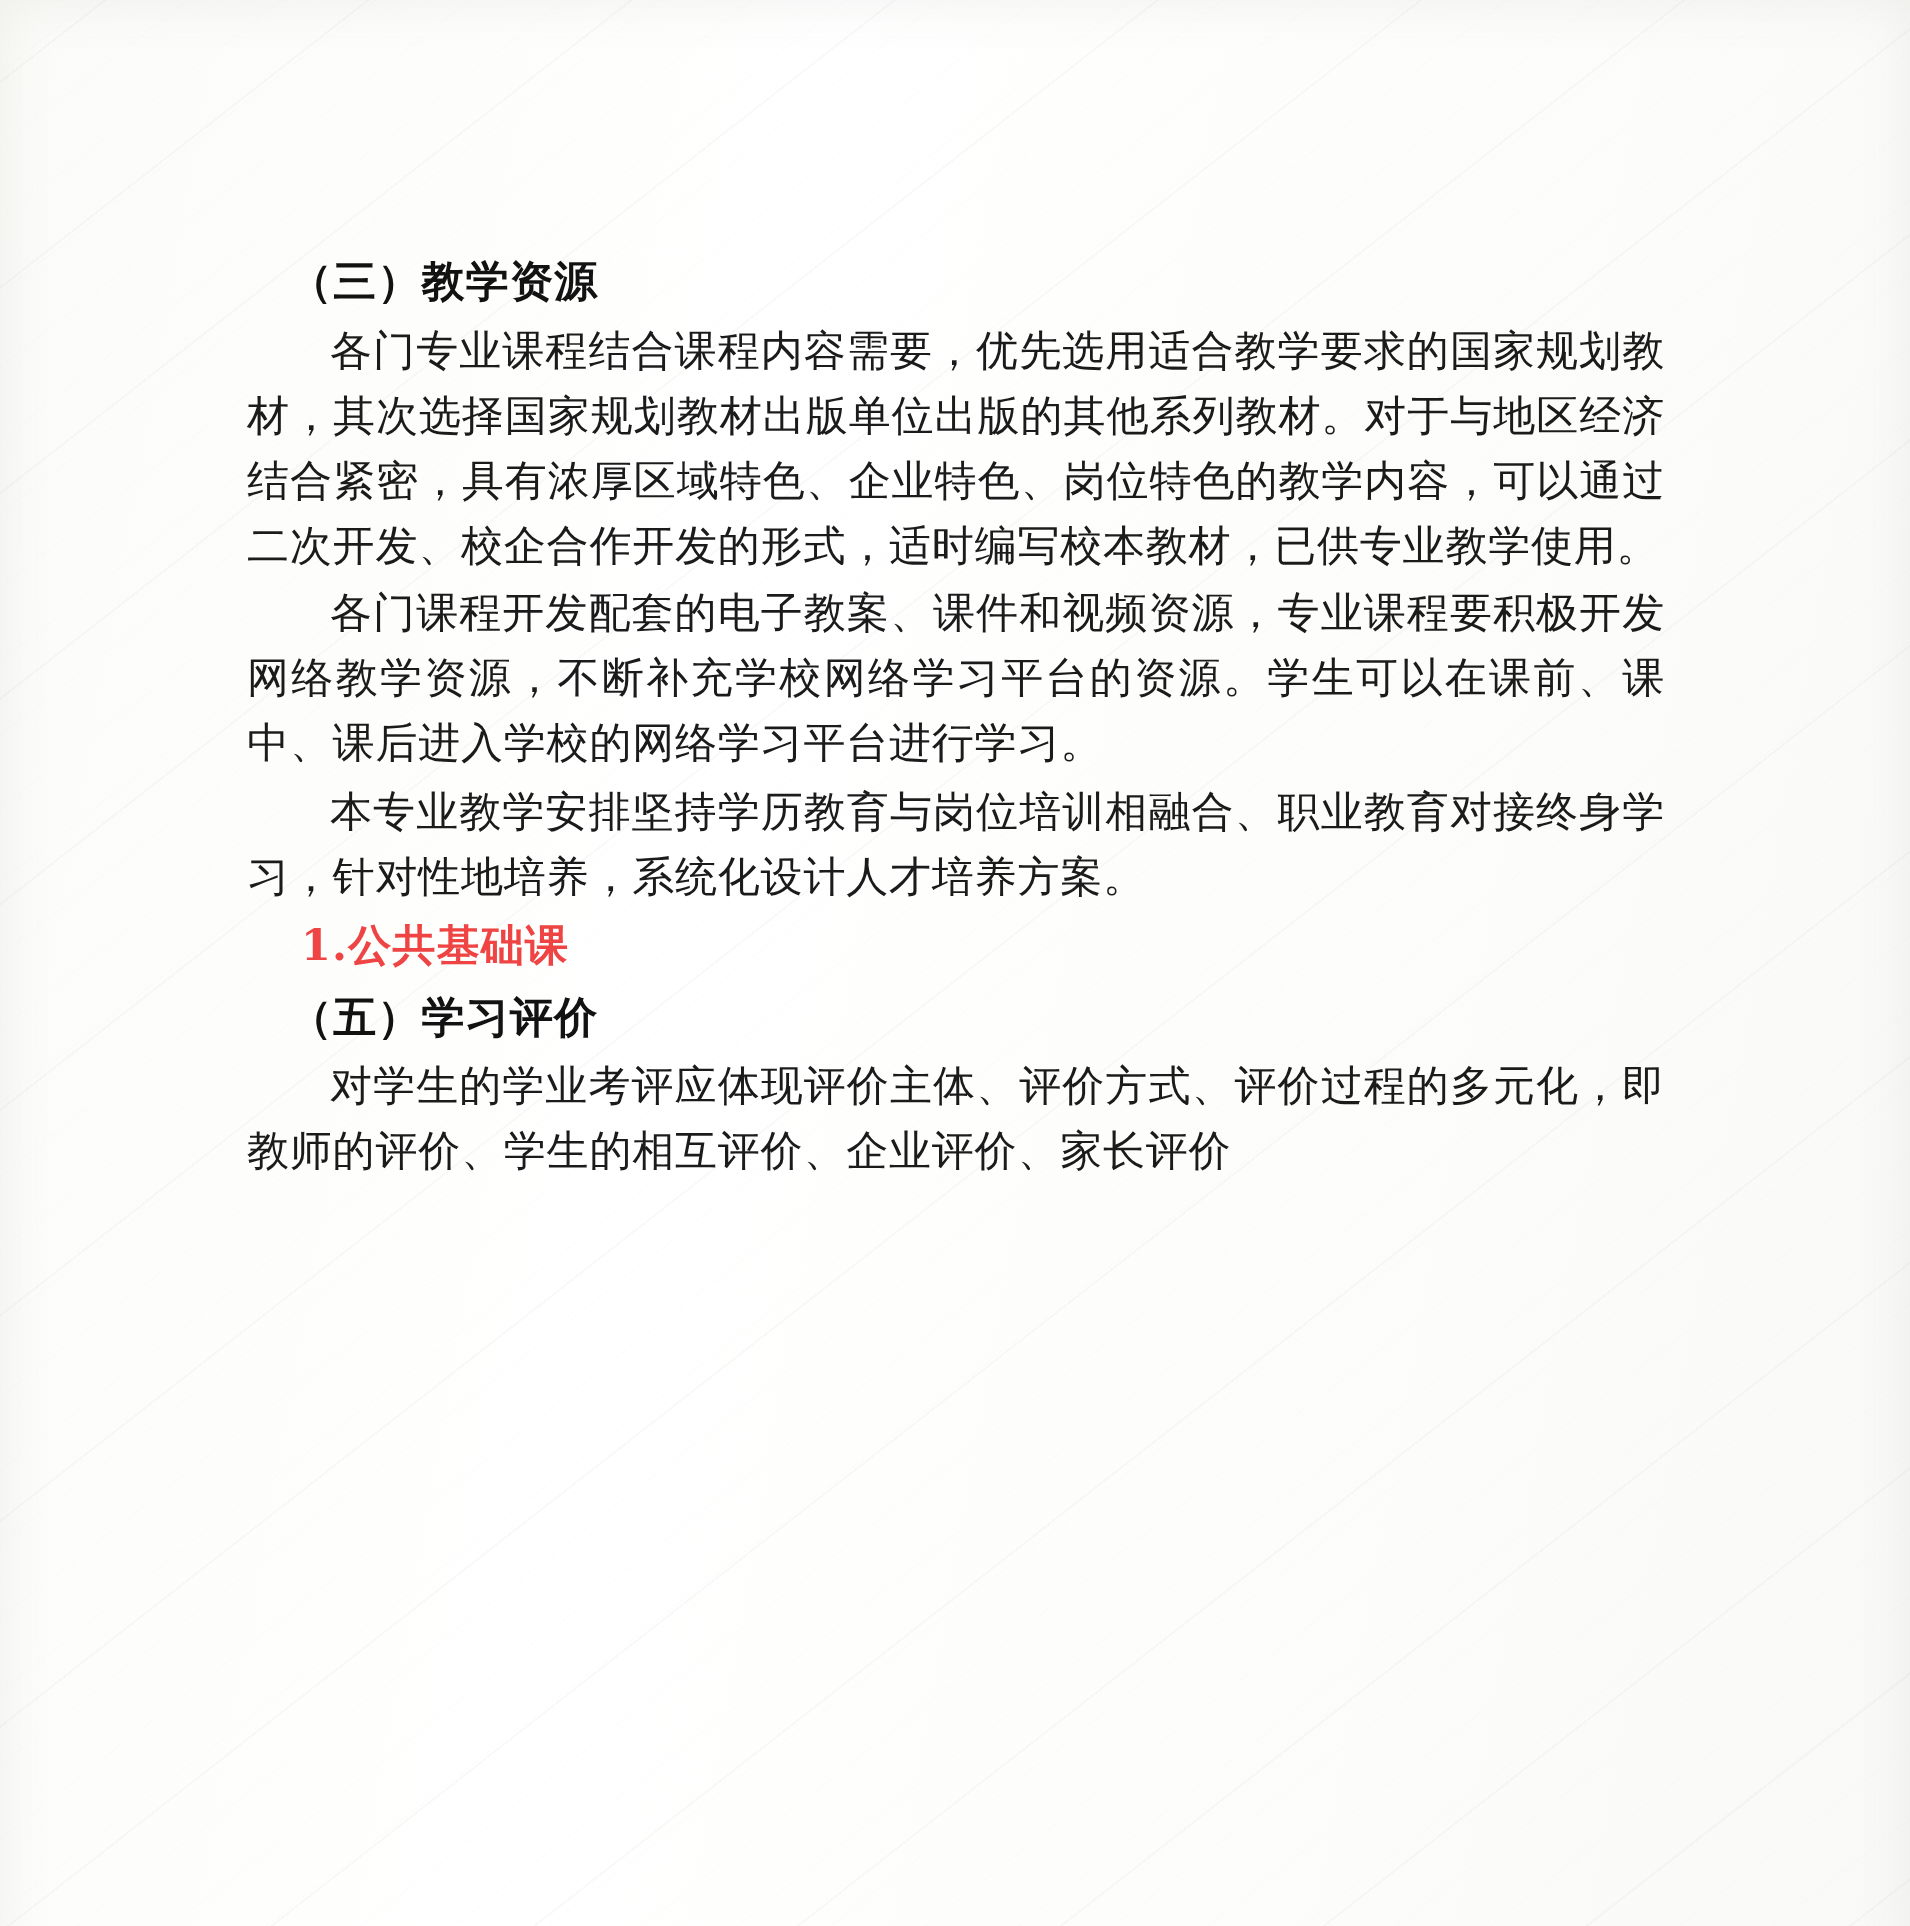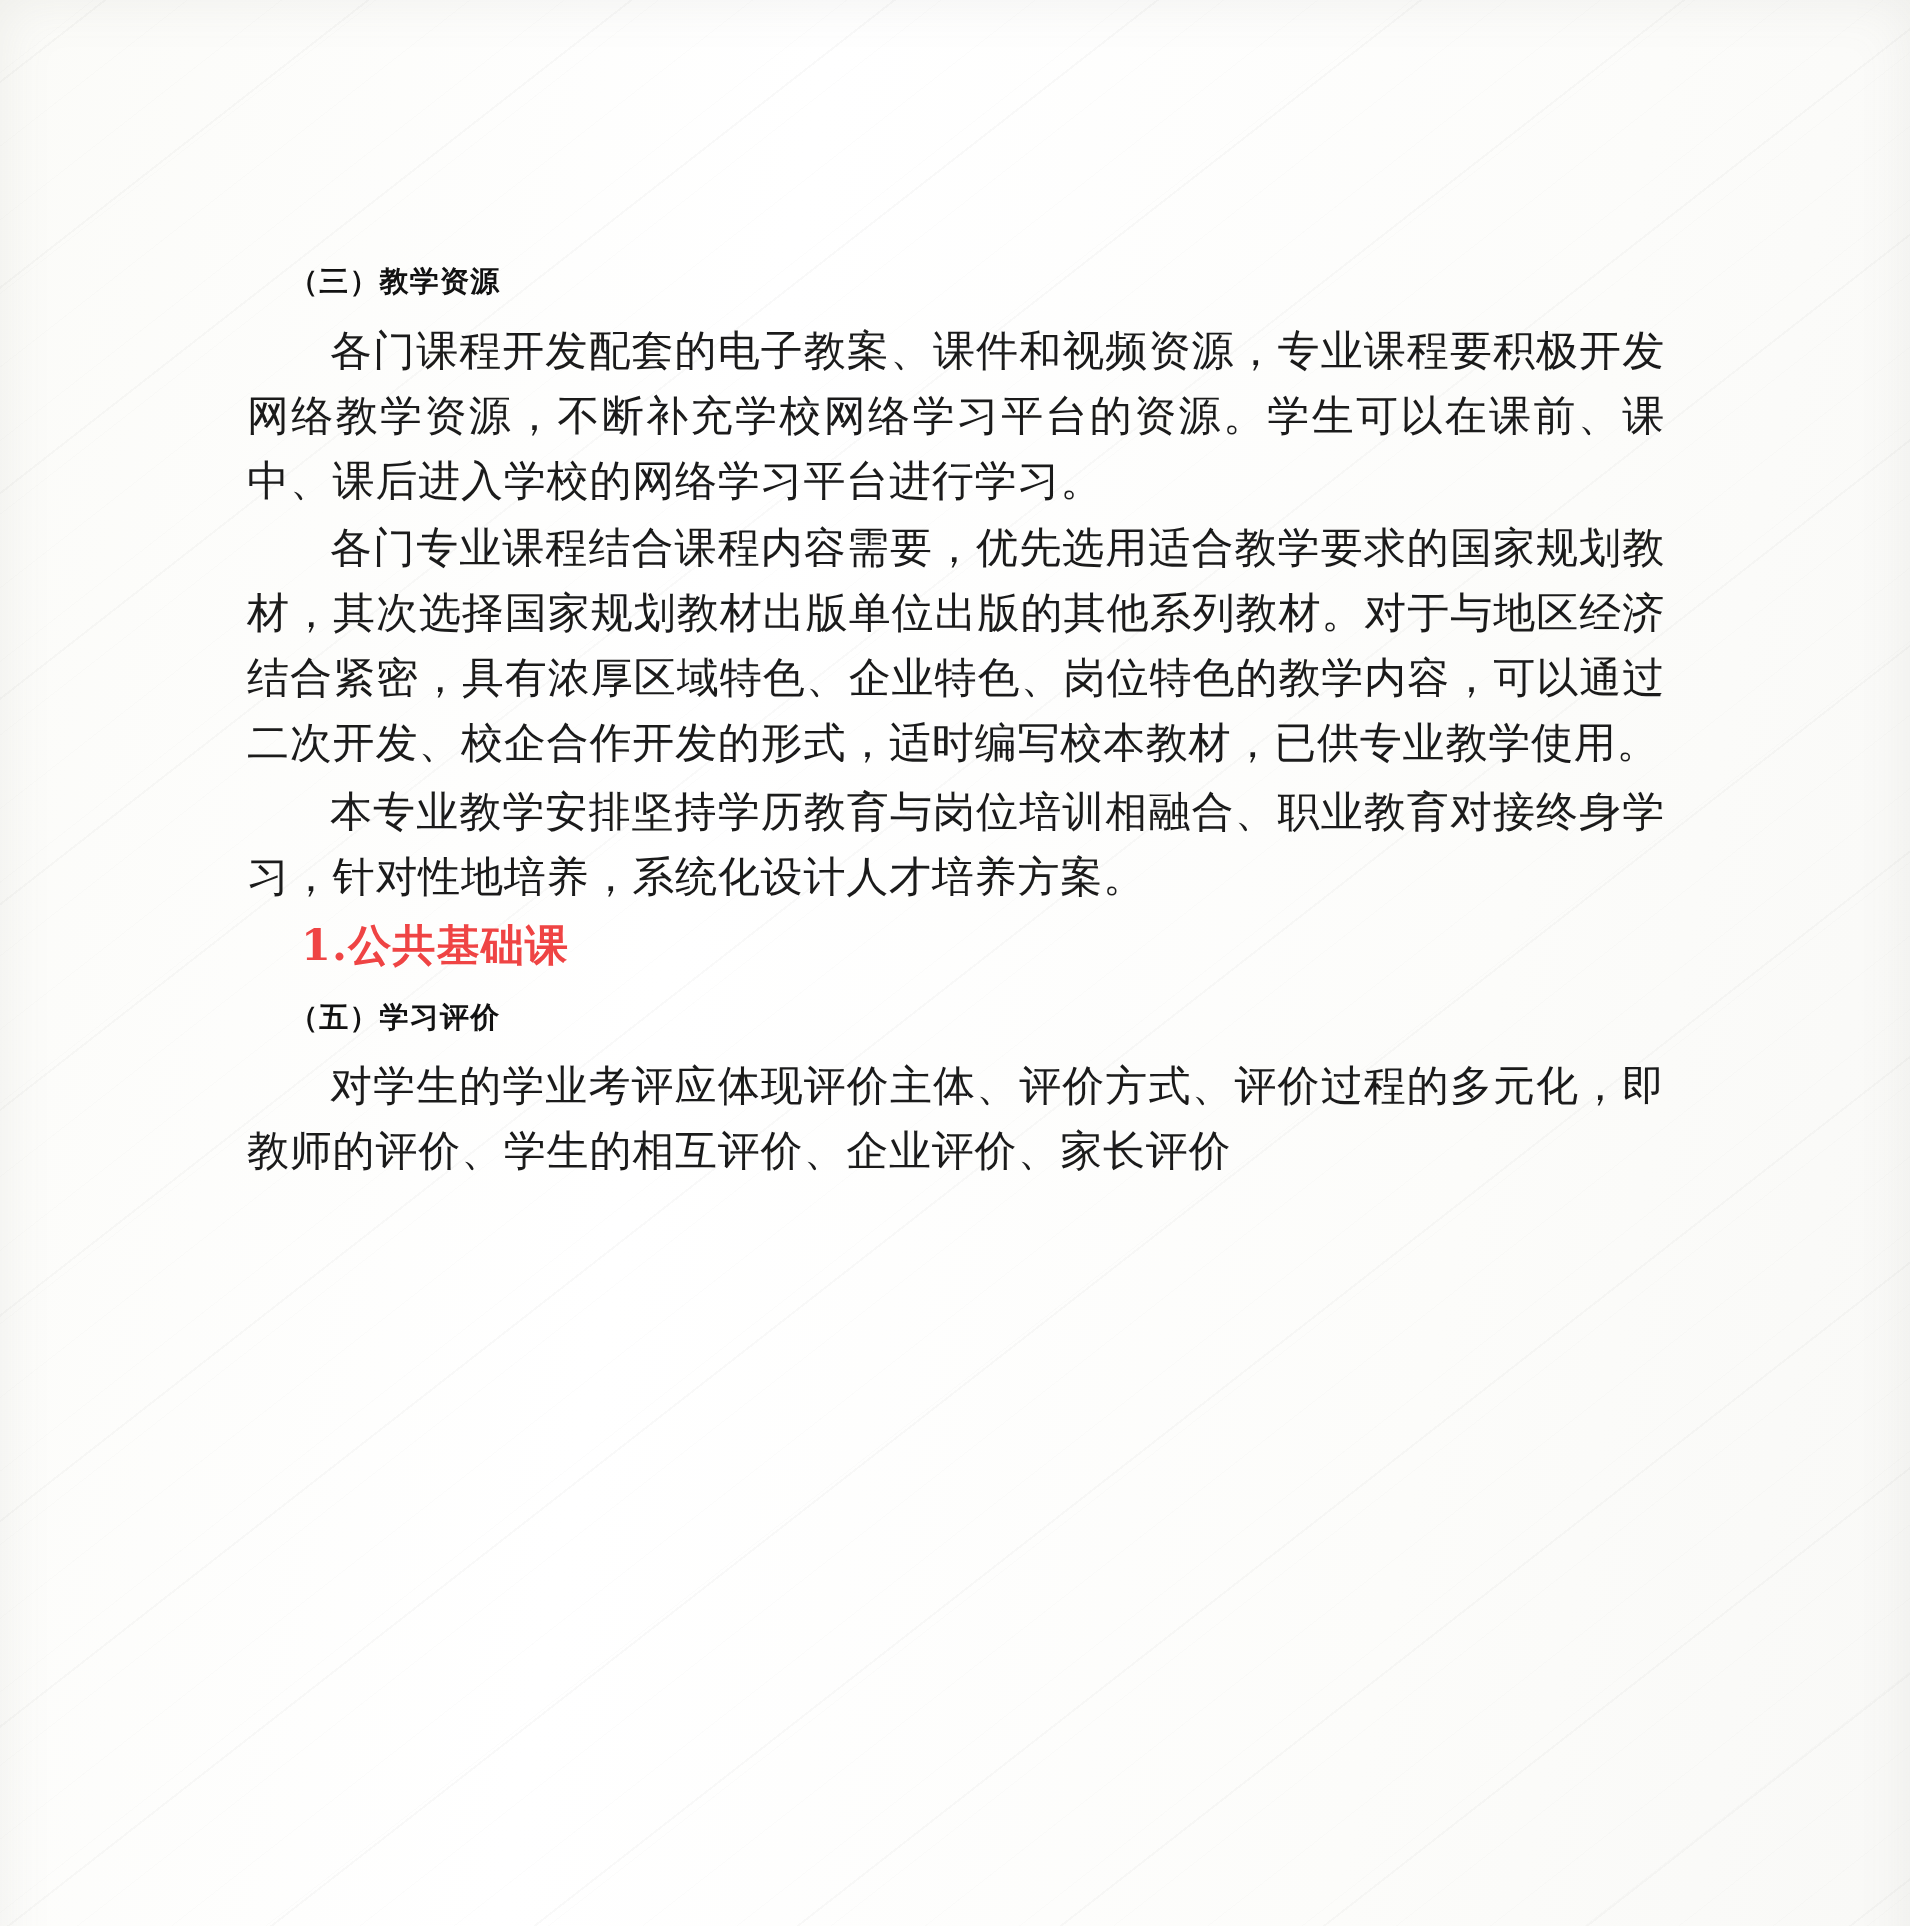--- a/index.html
+++ b/index.html
@@ -56,21 +56,21 @@
     letter-spacing: 0.8px;
     text-align: justify;
     text-justify: inter-ideograph;
     margin: 0 0 2.3px 0;
     font-family: "DejaVu Serif", serif;
   }
   .indent {
     text-indent: 83px;
   }
   .heading {
-    font-size: 29px;
+    font-size: 43px;
     line-height: 69px;
     color: #121212;
     font-weight: bold;
     letter-spacing: 1.2px;
     margin: 0 0 1.5px 0;
     text-indent: 42px;
     font-family: "DejaVu Serif", serif;
   }
   .subheading {
     font-size: 43px;
@@ -90,22 +90,22 @@
 <body>
 
 <div class="page">
   <div class="paper-texture"></div>
   <div class="edge-shadow"></div>
 
   <div class="content">
 
     <div class="block">
       <div class="heading">（三）教学资源</div>
+      <p class="para indent">各门专业课程结合课程内容需要，优先选用适合教学要求的国家规划教材，其次选择国家规划教材出版单位出版的其他系列教材。对于与地区经济结合紧密，具有浓厚区域特色、企业特色、岗位特色的教学内容，可以通过二次开发、校企合作开发的形式，适时编写校本教材，已供专业教学使用。</p>
       <p class="para indent">各门课程开发配套的电子教案、课件和视频资源，专业课程要积极开发网络教学资源，不断补充学校网络学习平台的资源。学生可以在课前、课中、课后进入学校的网络学习平台进行学习。</p>
-      <p class="para indent">各门专业课程结合课程内容需要，优先选用适合教学要求的国家规划教材，其次选择国家规划教材出版单位出版的其他系列教材。对于与地区经济结合紧密，具有浓厚区域特色、企业特色、岗位特色的教学内容，可以通过二次开发、校企合作开发的形式，适时编写校本教材，已供专业教学使用。</p>
     </div>
 
     <div class="block">
       <p class="para indent">本专业教学安排坚持学历教育与岗位培训相融合、职业教育对接终身学习，针对性地培养，系统化设计人才培养方案。</p>
 
       <div class="block">
         <div class="subheading">1.公共基础课</div>
       </div>
 
       <div class="block">

